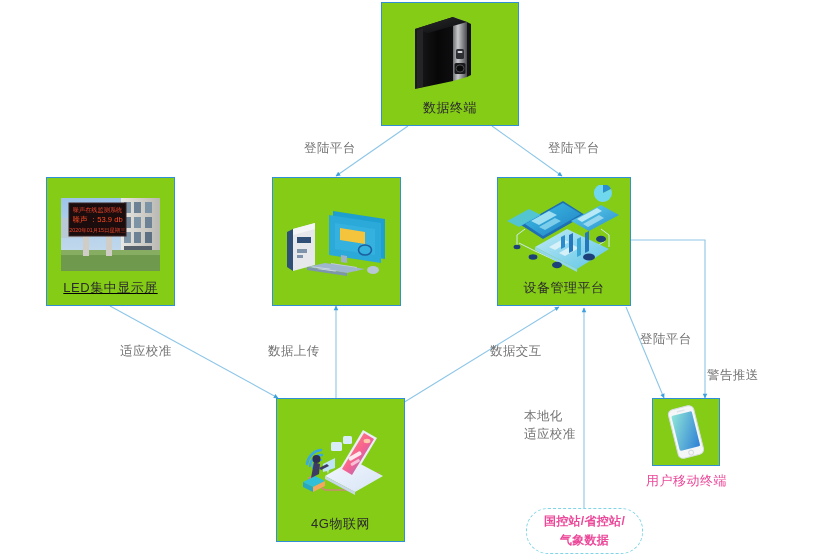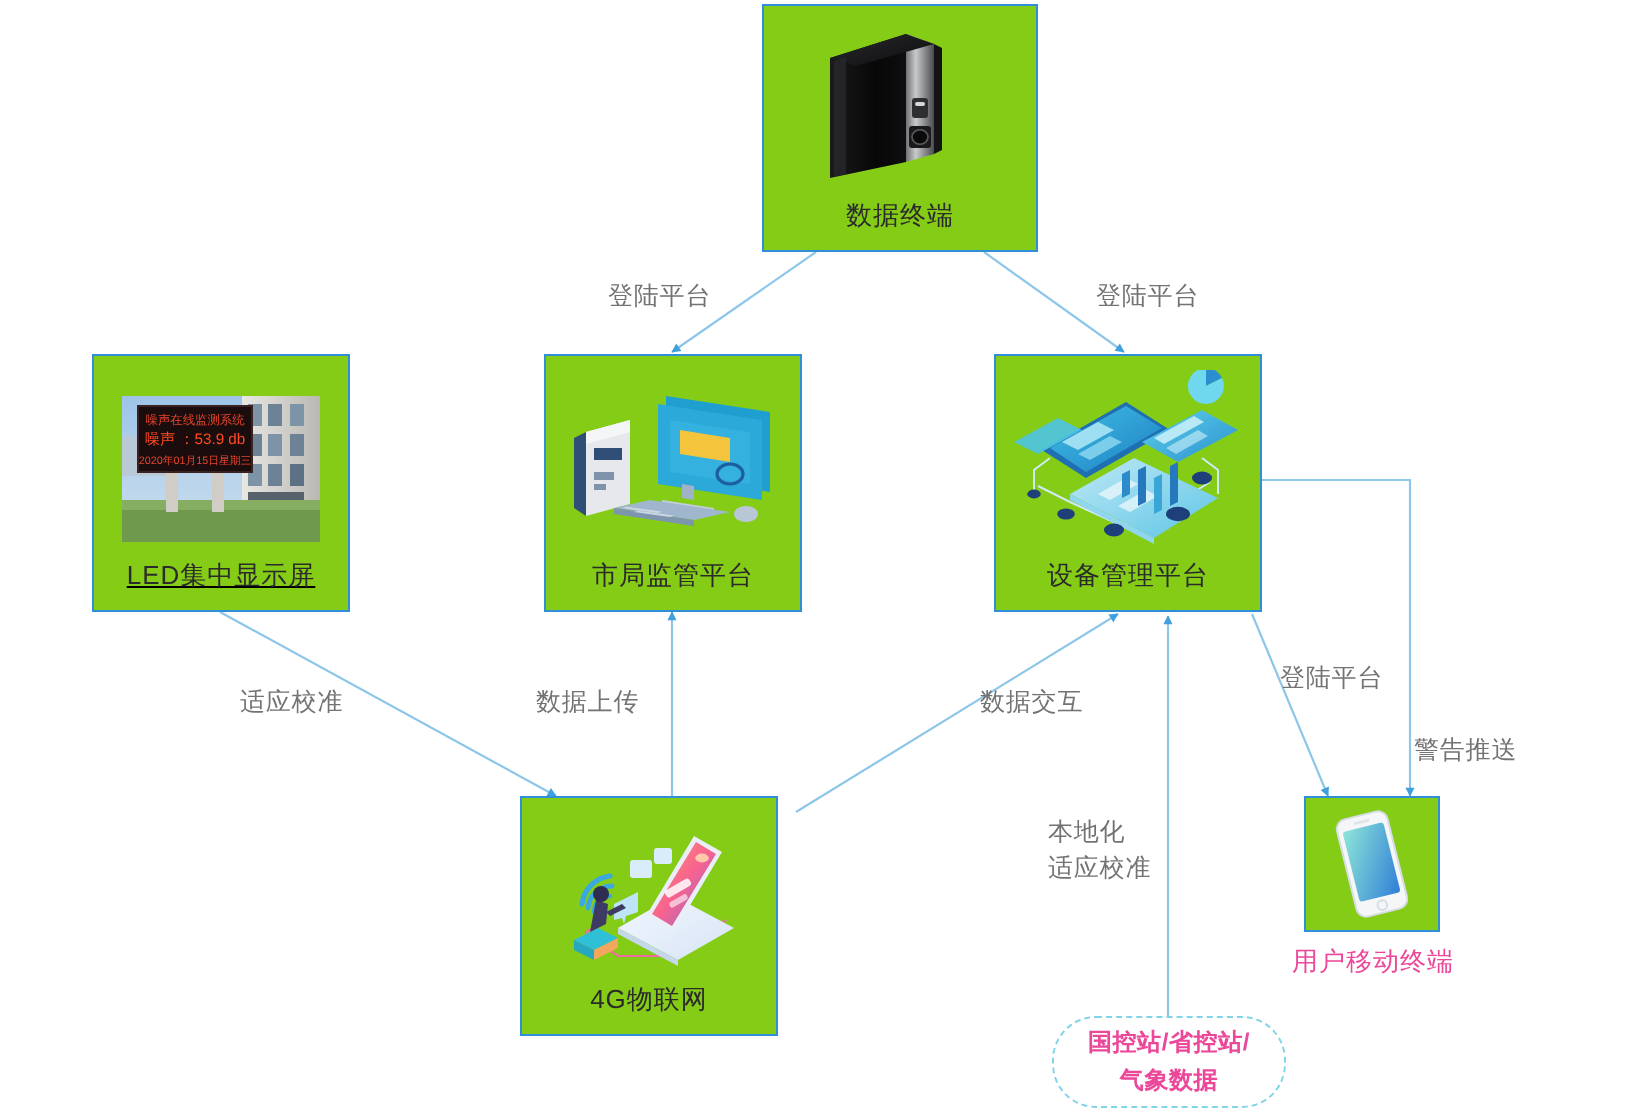--- a/index.html
+++ b/index.html
@@ -226,21 +226,20 @@
         <rect x="12" y="48" width="6" height="3" fill="#7f93ab"></rect>
 
         <path d="M22,60 L62,66 L80,62 L40,56 Z" fill="#9fb6cc"></path>
         <path d="M22,60 L62,66 L62,69 L22,63 Z" fill="#7e95ae"></path>
         <path d="M26,60 L44,62.5 L46,61.8 L28,59.4 Z" fill="#ccd7e3"></path>
         <path d="M32,62 L50,64.5 L52,63.8 L34,61.4 Z" fill="#ccd7e3"></path>
 
         <ellipse cx="88" cy="63" rx="6" ry="4" fill="#b9c6d6"></ellipse>
       </svg>
     </div>
-    <div class="caption">市局监管平台</div>
   </div>
 
   <div class="node" style="left:497px; top:177px; width:134px; height:129px;">
     <div class="art" style="padding-top:4px;">
       <svg width="118" height="92" viewBox="0 0 118 92">
         <defs>
           <linearGradient id="glap" x1="0" y1="0" x2="1" y2="1">
             <stop offset="0" stop-color="#bfe9f6"></stop>
             <stop offset="1" stop-color="#5ec5e5"></stop>
           </linearGradient>
@@ -294,21 +293,21 @@
         <ellipse cx="96" cy="54" rx="5" ry="3.2" fill="#1d3f7a"></ellipse>
         <ellipse cx="84" cy="72" rx="6" ry="3.6" fill="#1d3f7a"></ellipse>
         <ellipse cx="52" cy="80" rx="5" ry="3.2" fill="#1d3f7a"></ellipse>
         <ellipse cx="28" cy="72" rx="4.4" ry="2.8" fill="#1d3f7a"></ellipse>
         <ellipse cx="12" cy="62" rx="3.4" ry="2.2" fill="#1d3f7a"></ellipse>
       </svg>
     </div>
     <div class="caption">设备管理平台</div>
   </div>
 
-  <div class="node" style="left:260px; top:398px; width:129px; height:120px;justify-content:flex-end;">
+  <div class="node" style="left:276px; top:398px; width:129px; height:144px;justify-content:flex-end;">
     <div class="art" style="padding-top:4px;">
       <svg width="108" height="80" viewBox="0 0 108 80">
         <defs>
           <linearGradient id="gph" x1="0" y1="0" x2="1" y2="1">
             <stop offset="0" stop-color="#ff9a6b"></stop>
             <stop offset="0.5" stop-color="#f7628f"></stop>
             <stop offset="1" stop-color="#7a6fe0"></stop>
           </linearGradient>
           <linearGradient id="gpad" x1="0" y1="0" x2="1" y2="1">
             <stop offset="0" stop-color="#f2f7ff"></stop>

